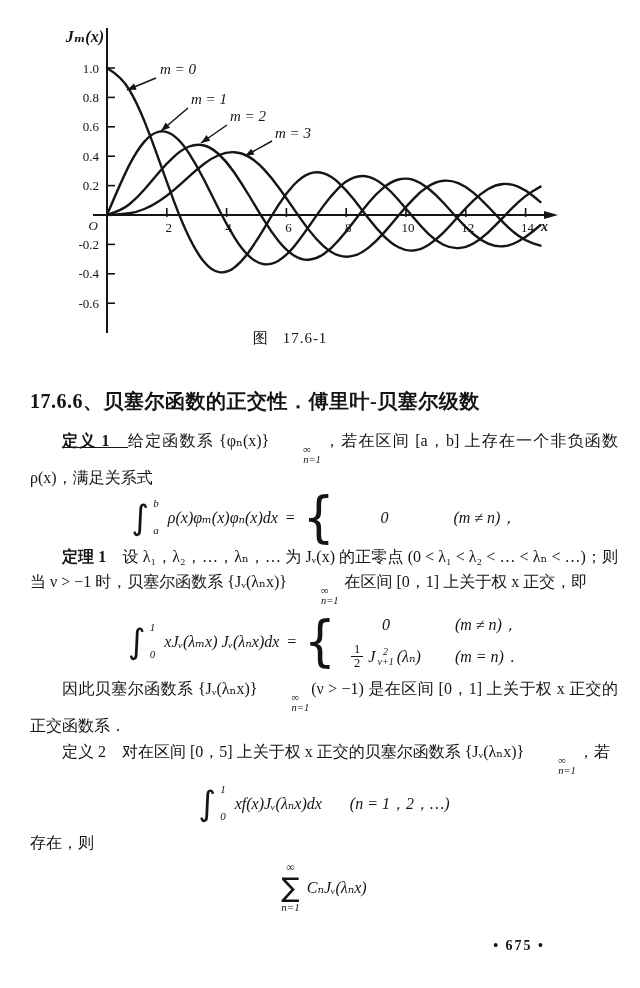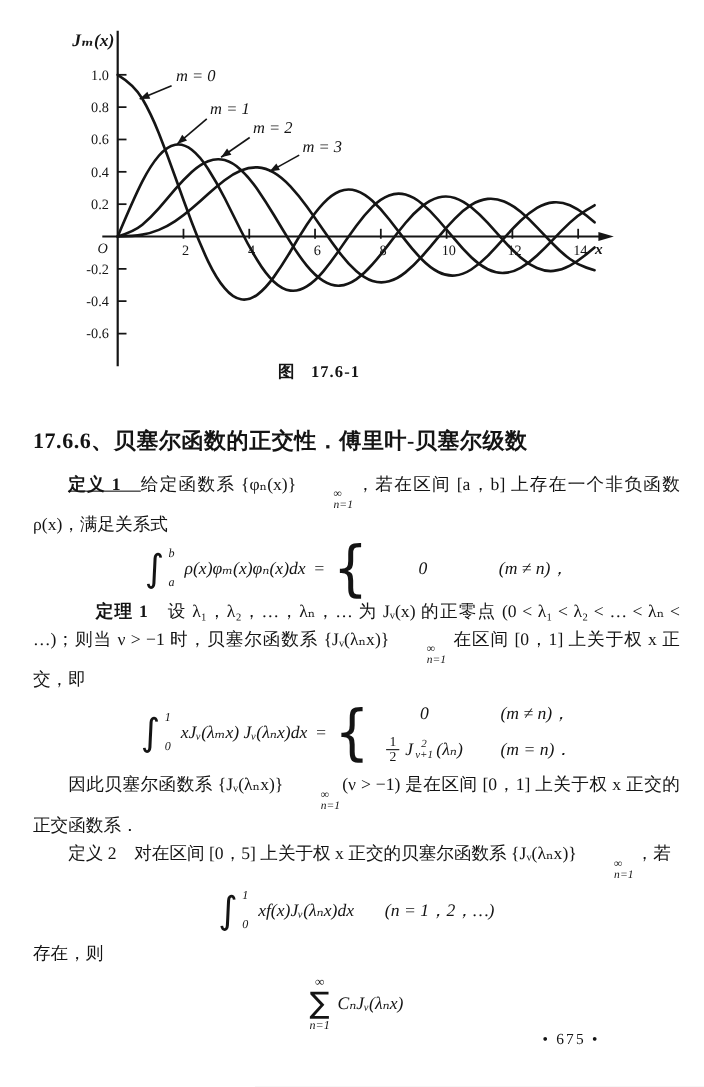--- a/index.html
+++ b/index.html
@@ -1,21 +1,21 @@
 <!DOCTYPE html>
 <html><head>
 <meta charset="utf-8">
 <style>
   html,body{margin:0;padding:0;background:#e8e8e8;}
   .page{position:relative;width:640px;height:988px;background:#ffffff;overflow:hidden;
         font-family:"Liberation Serif","DejaVu Serif",serif;color:#141414;}
   .figure{position:absolute;left:0;top:0;width:640px;height:360px;}
   #chart-svg{position:absolute;left:0;top:0;}
   .caption{position:absolute;left:0;right:60px;top:329px;text-align:center;
-           font-weight:bold;font-size:15px;letter-spacing:1px;}
+           font-weight:normal;font-size:15px;letter-spacing:1px;}
   .caption .cap-num{margin-left:14px;}
   .content{position:absolute;left:30px;right:22px;top:372px;font-size:16px;line-height:25px;
            text-align:justify;}
   h2.heading{margin:16px 0 14px 0;font-size:20px;line-height:26px;font-weight:bold;letter-spacing:0.5px;}
   p.para{margin:0 0 1px 0;text-indent:2em;}
   p.para.noindent{text-indent:0;}
   .stk{display:inline-flex;flex-direction:column;align-items:flex-start;font-size:10.5px;
        line-height:10px;vertical-align:-7px;margin:0 2px;font-style:italic;}
   .formula{display:flex;align-items:center;justify-content:center;gap:7px;margin:6px 0;
            font-style:italic;font-size:16px;text-indent:0;}
@@ -29,21 +29,21 @@
   .case .val{min-width:86px;text-align:center;display:inline-flex;align-items:center;justify-content:center;gap:2px;}
   .frac{display:inline-flex;flex-direction:column;align-items:center;font-size:12.5px;
         line-height:13px;font-style:normal;margin-right:3px;}
   .frac .den{border-top:1.3px solid #141414;padding:0 3px;}
   .supsub{display:inline-flex;flex-direction:column;font-size:10px;line-height:10px;
           vertical-align:-4px;margin-right:1px;}
   .sumcol{display:inline-flex;flex-direction:column;align-items:center;line-height:1;gap:1px;}
   .sumcol .stop{font-size:12px;font-style:normal;}
   .sumcol .ssym{font-size:27px;font-style:normal;font-family:"DejaVu Sans",sans-serif;}
   .sumcol .sbot{font-size:11px;}
-  .pageno{position:absolute;top:938px;right:95px;font-weight:normal;font-size:14px;letter-spacing:2px;text-align:center;}
+  .pageno{position:absolute;top:938px;right:95px;font-weight:bold;font-size:14px;letter-spacing:2px;text-align:center;}
   .mi{font-style:italic;}
 </style>
 </head>
 <body>
 
 <div class="page">
 
   <div class="figure">
     <svg id="chart-svg" width="640" height="352">
         <line x1="107" y1="28" x2="107" y2="333" stroke="#151515" stroke-width="2"></line>
@@ -124,21 +124,21 @@
       <span class="brace">{</span>
       <span class="cases">
         <span class="case">
             <span class="val">0</span>
             <span>(m ≠ n)，</span>
           </span>
       </span>
     </div>
 
 
-    <p class="para"><span style="font-weight: bold; margin-left: 25px;">定理 1　</span><span>设 λ₁，λ₂，…，λₙ，… 为 Jᵥ(x) 的正零点 (0 &lt; λ₁ &lt; λ₂ &lt; … &lt; λₙ &lt; …)；则当 ν &gt; −1 时，贝塞尔函数系 {Jᵥ(λₙx)}</span><span class="stk">
+    <p class="para"><span style="font-weight: bold;">定理 1　</span><span>设 λ₁，λ₂，…，λₙ，… 为 Jᵥ(x) 的正零点 (0 &lt; λ₁ &lt; λ₂ &lt; … &lt; λₙ &lt; …)；则当 ν &gt; −1 时，贝塞尔函数系 {Jᵥ(λₙx)}</span><span class="stk">
           <span>∞</span>
           <span>n=1</span>
         </span><span> 在区间 [0，1] 上关于权 x 正交，即</span></p>
 
     <div class="formula">
       <span class="int">∫</span>
         <span class="ib">
           <span>1</span>
           <span>0</span>
         </span>

